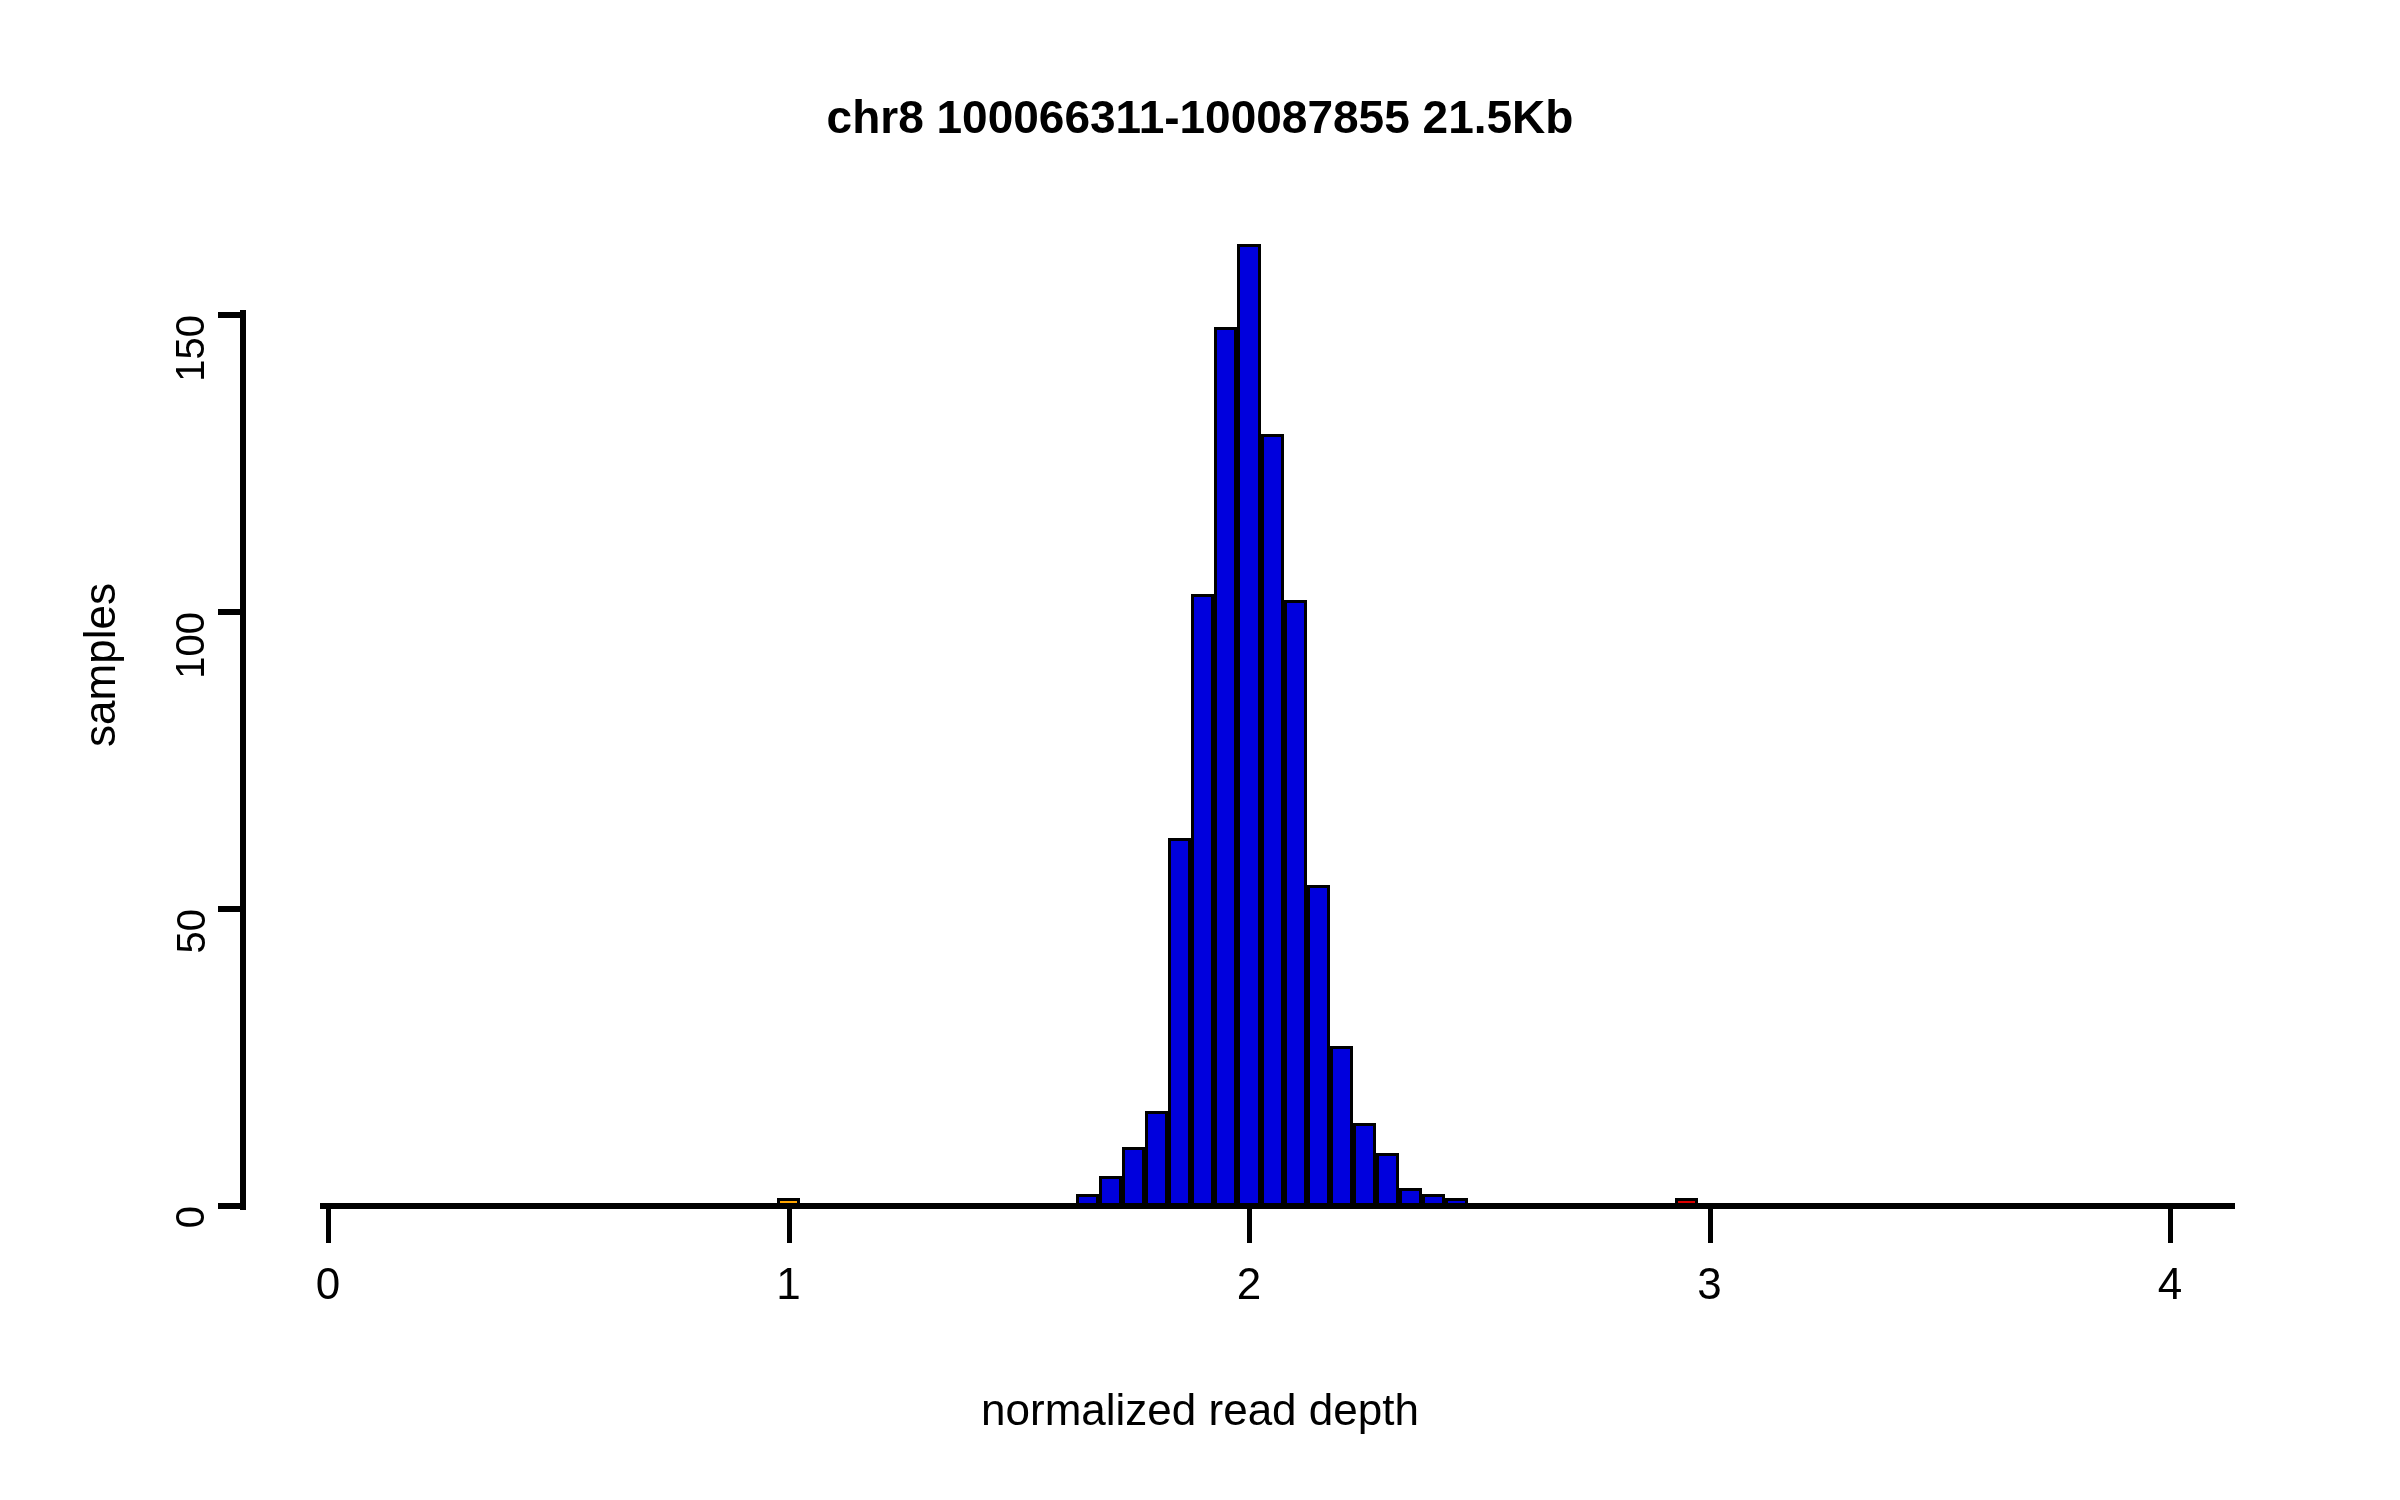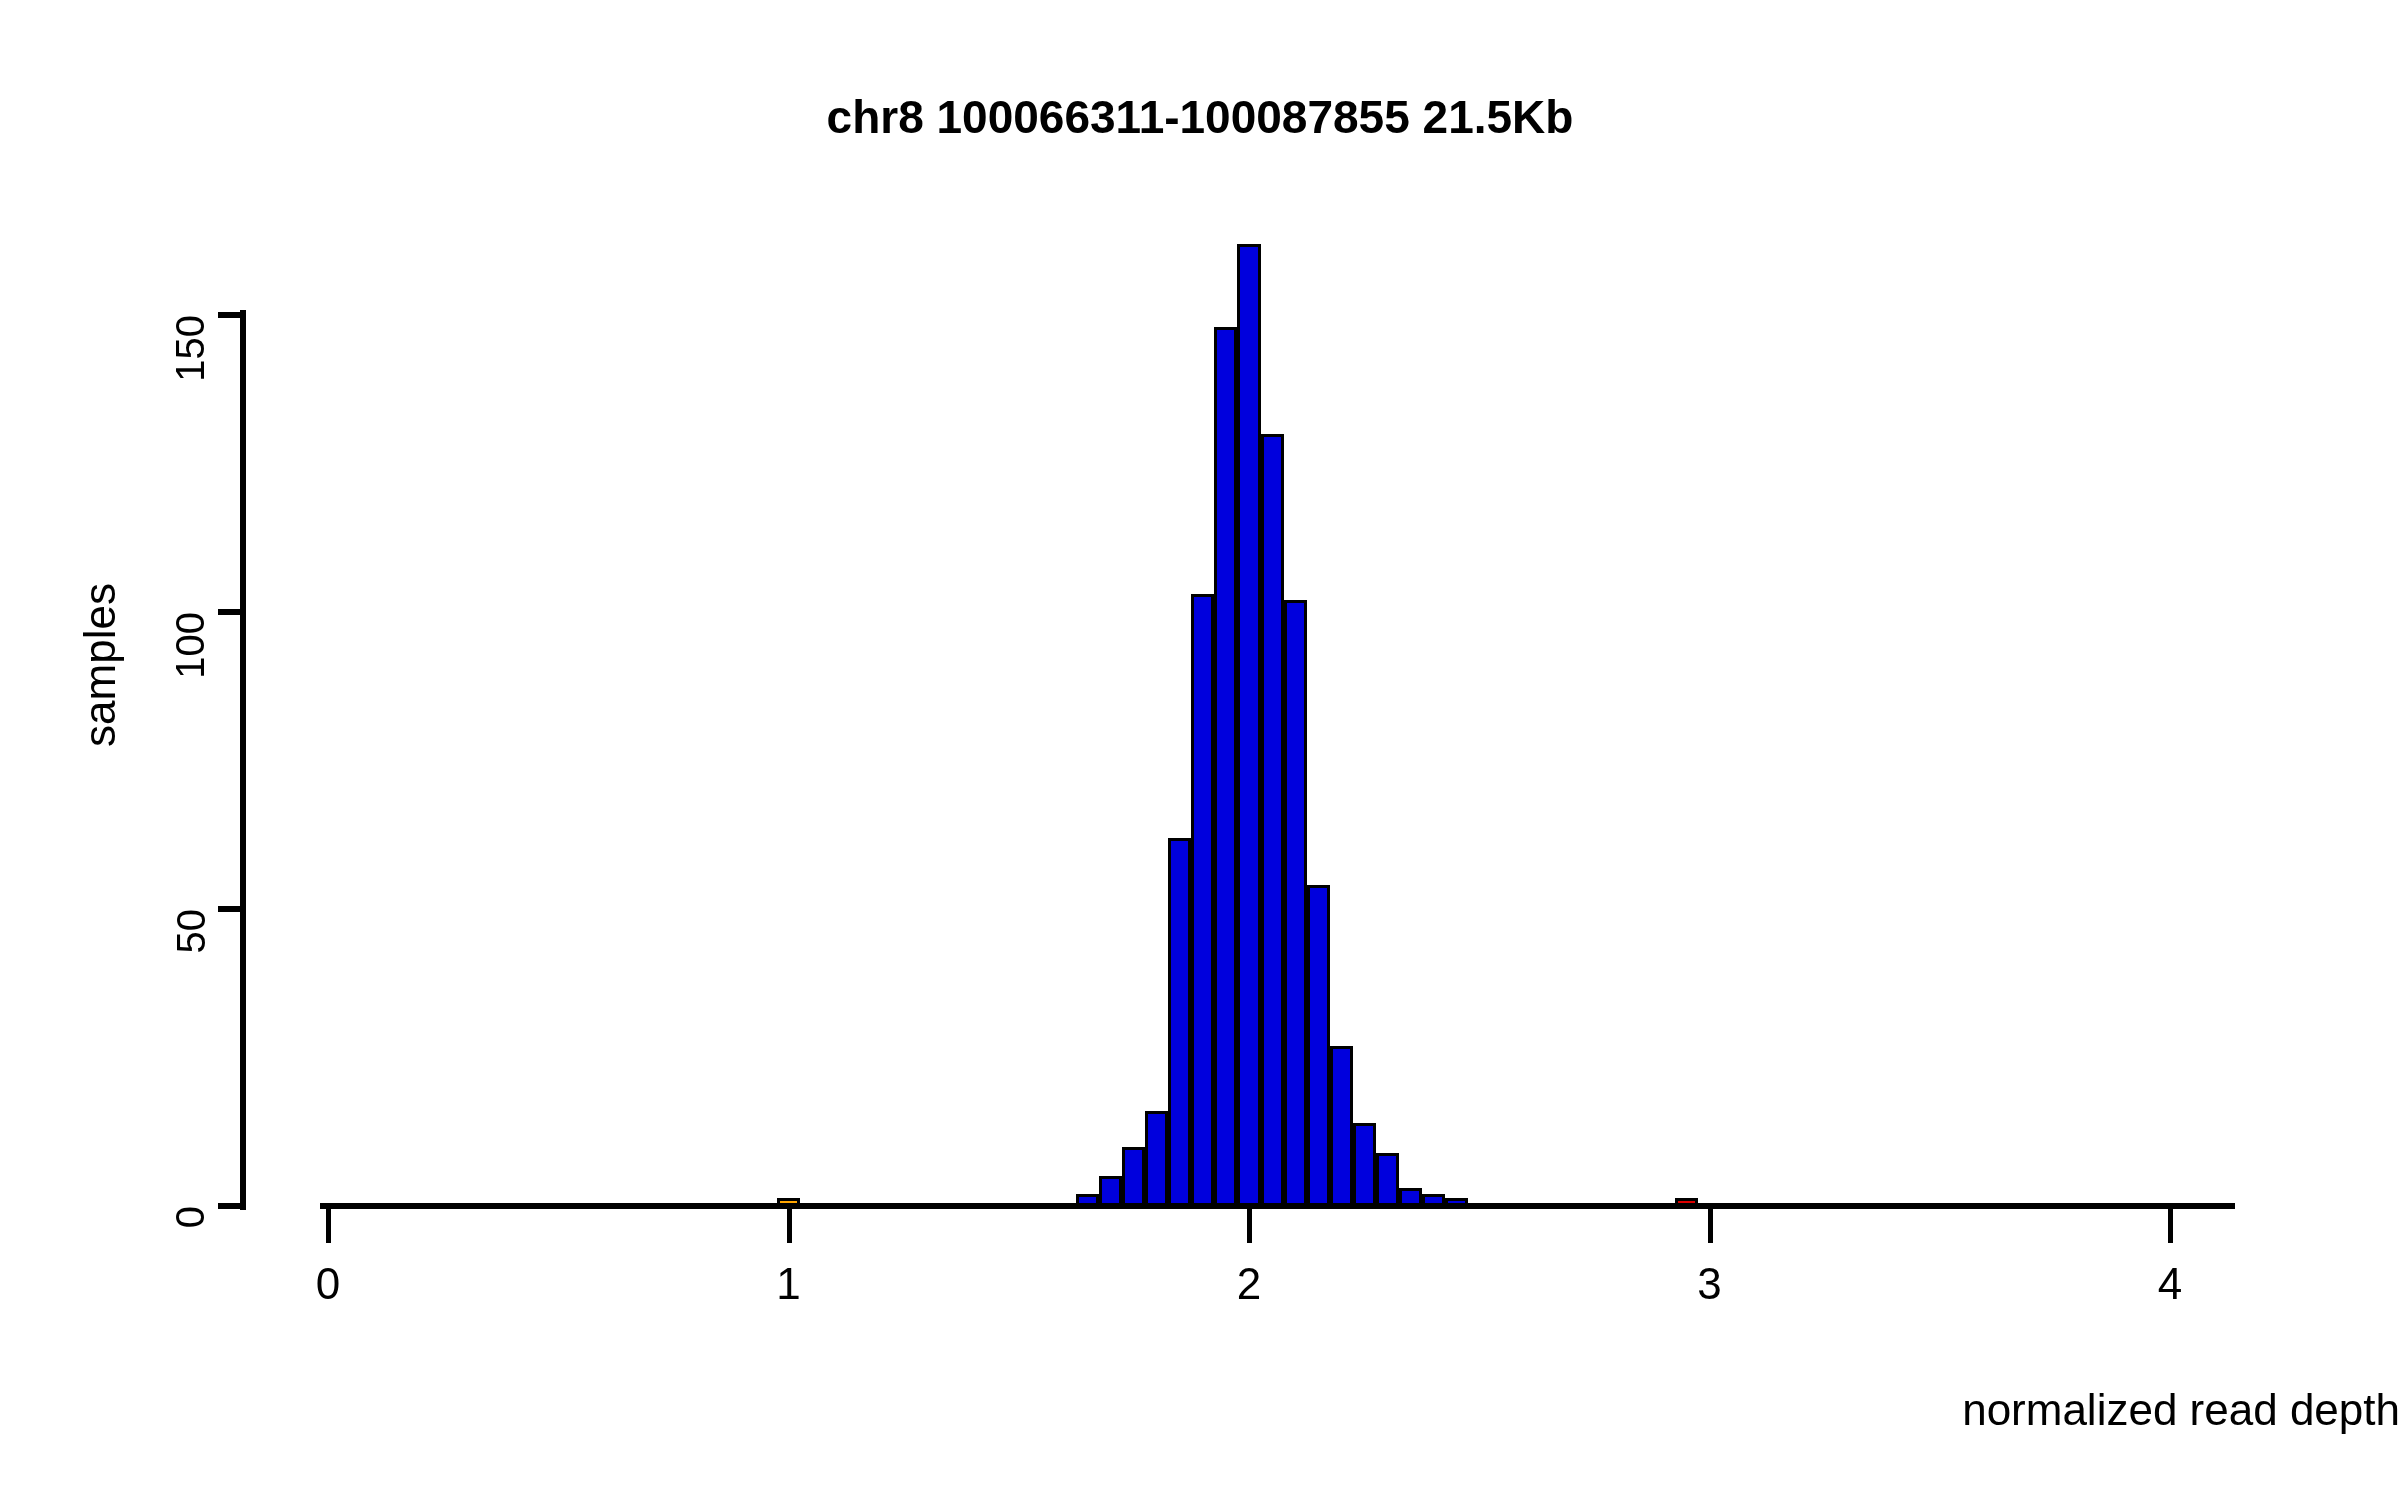--- a/index.html
+++ b/index.html
@@ -25,21 +25,21 @@
   .y-label{position:absolute;right:0;font-size:40px;line-height:1;
            transform-origin:100% 50%;transform:rotate(-90deg);white-space:nowrap;}
   .y-label-wrap{position:absolute;left:80px;width:110px;height:40px;text-align:right;}
 
   .x-tick{position:absolute;top:1209px;width:5px;height:34px;background:#000;}
   .x-label{position:absolute;top:1262px;width:120px;margin-left:-60px;
            text-align:center;font-size:44px;line-height:1;}
 
   #y-axis-title{position:absolute;left:-30px;top:640px;width:260px;text-align:center;
                 font-size:44px;transform:rotate(-90deg);transform-origin:50% 50%;white-space:nowrap;}
-  #x-axis-title{position:absolute;left:0;top:1385px;width:2400px;text-align:right;
+  #x-axis-title{position:absolute;left:0;top:1385px;width:2400px;text-align:center;
                 font-size:44px;white-space:nowrap;}
 
   
   #bars{position:absolute;left:0;top:0;width:2400px;height:1500px;}
   .bar{position:absolute;box-sizing:border-box;border:3px solid #000;}
 </style>
 </head>
 <body>
 
 <div id="root">

